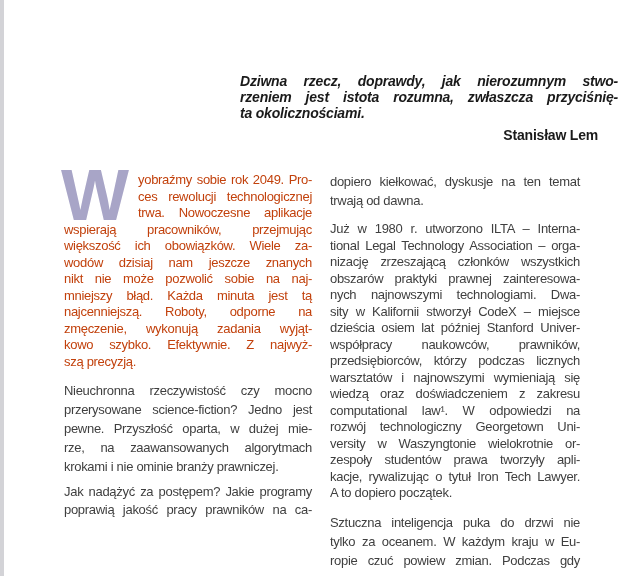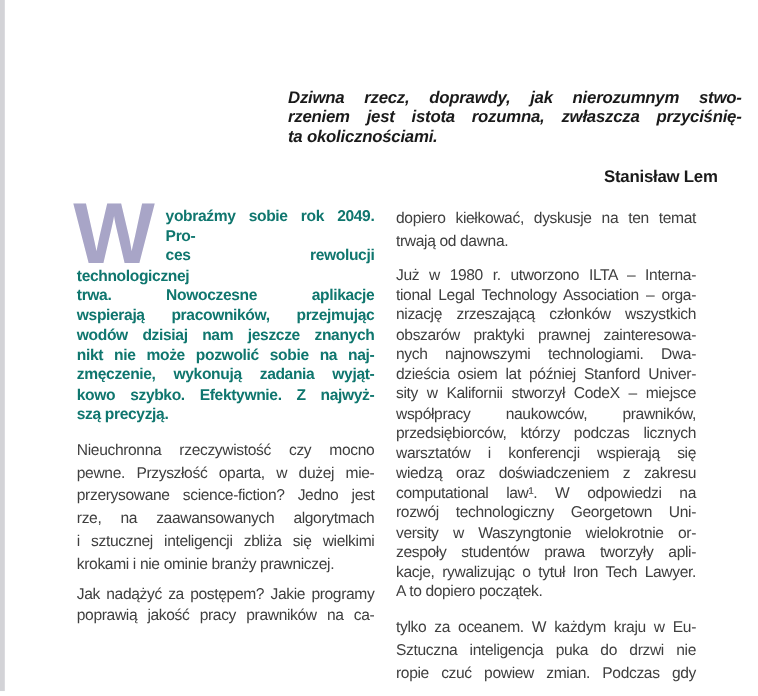--- a/index.html
+++ b/index.html
@@ -18,41 +18,41 @@
   .quote {
     position:absolute; left:240px; top:73px; width:378px;
     font-weight:700; font-style:italic;
     font-size:14px; line-height:16px; letter-spacing:-0.2px;
     color:#1a1a1a;
   }
   .quote .line { text-align:justify; text-align-last:justify; }
   .quote .line.last { text-align-last:left; }
   .quote .attr {
     font-style:normal; text-align:right; padding-right:20px;
-    margin-top:18px; line-height:16px;
+    margin-top:6px; line-height:16px;
   }
   
   .dropglyph {
     position:absolute; left:61px; top:159px;
     font-size:72px; line-height:1; font-weight:700;
     color:#a8a5c7;
   }
   
   .cols {
     position:absolute; left:64px; top:172px; width:516px;
     display:flex; gap:18px;
     font-size:13px; line-height:19px; letter-spacing:-0.3px;
     color:#3f3f3f;
   }
   .col.left  { width:248px; }
   .col.right { width:250px; }
   .para + .para { margin-top:11px; }
   .para.tight   { line-height:16.5px; }
   .para.compact { line-height:18px; margin-top:7px; }
-  .para.lead    { font-weight:700; color:#0f766e; }
+  .para.lead    { font-weight:400; color:#c2410c; }
   .line { text-align:justify; text-align-last:justify; }
   .line.last { text-align-last:left; }
   .dropspacer { float:left; width:74px; height:48px; }
 </style>
 </head>
 <body>
 
 <div class="page" style="background: rgb(255, 255, 255);">
   <div class="edge" style="background: rgb(211, 211, 215);"></div>
 
@@ -68,63 +68,65 @@
   <span class="dropglyph" style="color: rgb(168, 165, 199);">W</span>
 
   <div class="cols" style="color: rgb(63, 63, 63);">
     <div class="col left">
         <div class="para lead tight">
           <span class="dropspacer"></span>
           <div class="line">yobraźmy sobie rok 2049. Pro-</div>
           <div class="line">ces rewolucji technologicznej</div>
           <div class="line">trwa. Nowoczesne aplikacje</div>
           <div class="line">wspierają pracowników, przejmując</div>
+          <div class="line">większość ich obowiązków. Wiele za-</div>
           <div class="line">wodów dzisiaj nam jeszcze znanych</div>
           <div class="line">nikt nie może pozwolić sobie na naj-</div>
+          <div class="line">mniejszy błąd. Każda minuta jest tą</div>
+          <div class="line">najcenniejszą. Roboty, odporne na</div>
           <div class="line">zmęczenie, wykonują zadania wyjąt-</div>
           <div class="line">kowo szybko. Efektywnie. Z najwyż-</div>
           <div class="line last">szą precyzją.</div>
         </div>
         <div class="para">
           <div class="line">Nieuchronna rzeczywistość czy mocno</div>
+          <div class="line">przerysowane science-fiction? Jedno jest</div>
           <div class="line">pewne. Przyszłość oparta, w dużej mie-</div>
-          <div class="line">przerysowane science-fiction? Jedno jest</div>
           <div class="line">rze, na zaawansowanych algorytmach</div>
-          <div class="line">i sztucznej inteligencji zbliża się wielkimi</div>
           <div class="line last">krokami i nie ominie branży prawniczej.</div>
         </div>
         <div class="para compact">
           <div class="line">Jak nadążyć za postępem? Jakie programy</div>
           <div class="line">poprawią jakość pracy prawników na ca-</div>
         </div>
       </div>
     <div class="col right">
         <div class="para">
           <div class="line">dopiero kiełkować, dyskusje na ten temat</div>
           <div class="line last">trwają od dawna.</div>
         </div>
         <div class="para tight">
           <div class="line">Już w 1980 r. utworzono ILTA – Interna-</div>
           <div class="line">tional Legal Technology Association – orga-</div>
           <div class="line">nizację zrzeszającą członków wszystkich</div>
           <div class="line">obszarów praktyki prawnej zainteresowa-</div>
           <div class="line">nych najnowszymi technologiami. Dwa-</div>
+          <div class="line">sity w Kalifornii stworzył CodeX – miejsce</div>
           <div class="line">dzieścia osiem lat później Stanford Univer-</div>
-          <div class="line">sity w Kalifornii stworzył CodeX – miejsce</div>
           <div class="line">współpracy naukowców, prawników,</div>
           <div class="line">przedsiębiorców, którzy podczas licznych</div>
-          <div class="line">warsztatów i konferencji wspierają się</div>
+          <div class="line">warsztatów i najnowszymi wymieniają się</div>
           <div class="line">wiedzą oraz doświadczeniem z zakresu</div>
           <div class="line">computational law¹. W odpowiedzi na</div>
           <div class="line">rozwój technologiczny Georgetown Uni-</div>
           <div class="line">versity w Waszyngtonie wielokrotnie or-</div>
           <div class="line">zespoły studentów prawa tworzyły apli-</div>
           <div class="line">kacje, rywalizując o tytuł Iron Tech Lawyer.</div>
           <div class="line last">A to dopiero początek.</div>
         </div>
         <div class="para">
+          <div class="line">Sztuczna inteligencja puka do drzwi nie</div>
           <div class="line">tylko za oceanem. W każdym kraju w Eu-</div>
-          <div class="line">Sztuczna inteligencja puka do drzwi nie</div>
           <div class="line">ropie czuć powiew zmian. Podczas gdy</div>
         </div>
       </div>
   </div>
 </div>
 
 </body></html>

